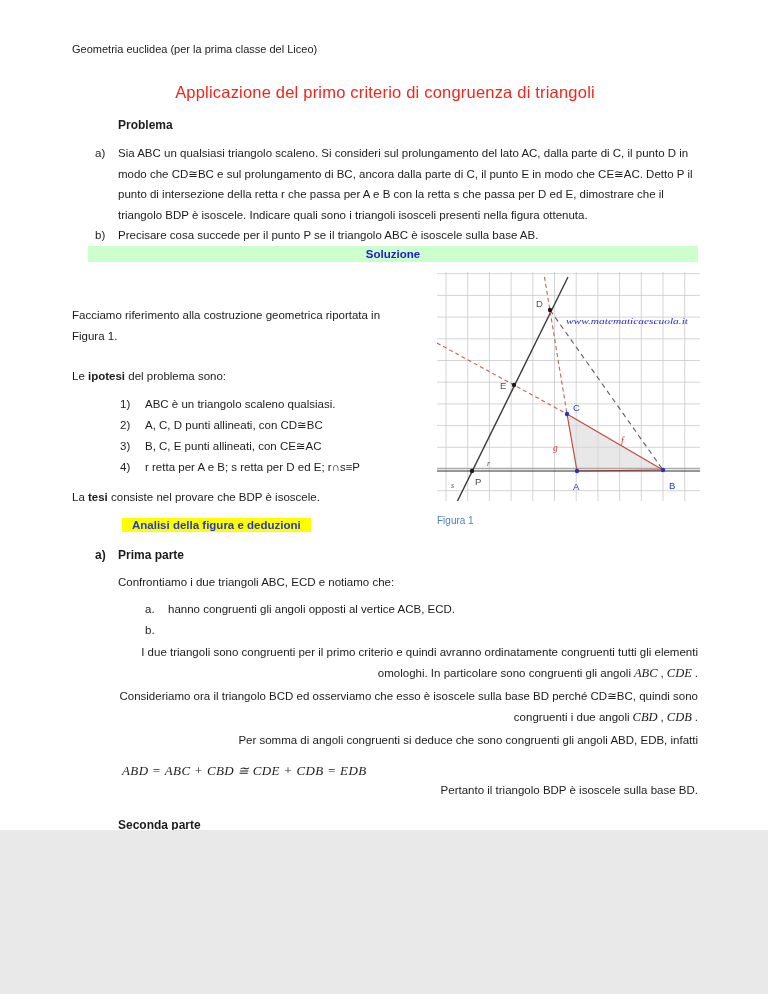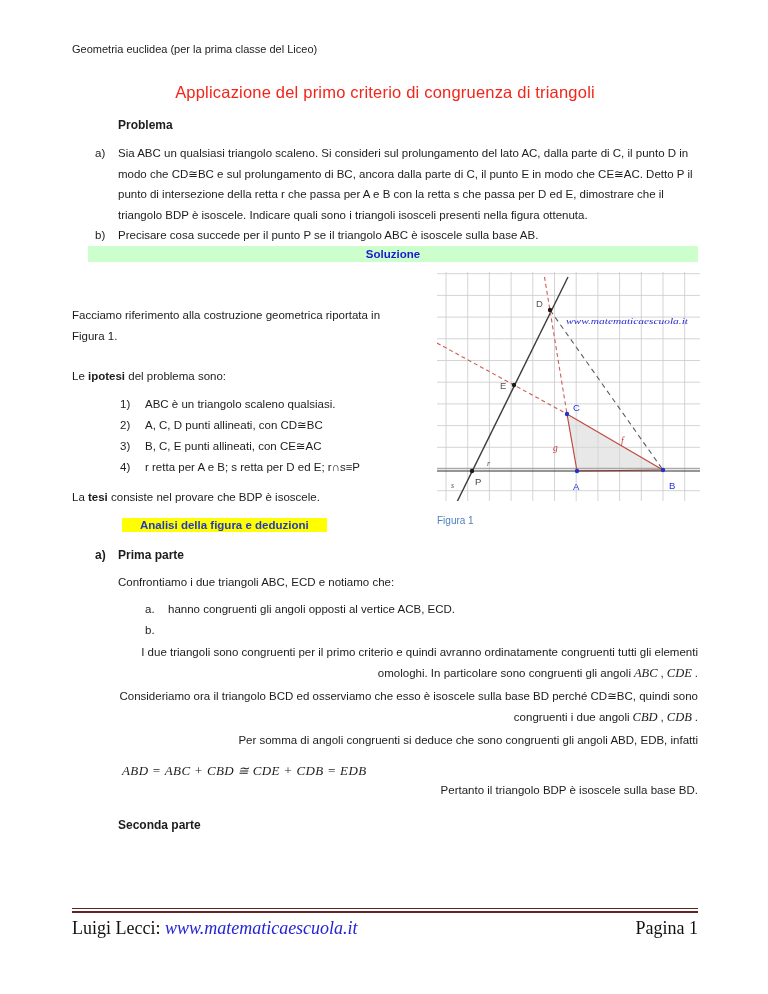--- a/index.html
+++ b/index.html
@@ -1,18 +1,18 @@
 <!DOCTYPE html>
 <html><head>
 <meta charset="utf-8">
 <style>
   * { margin:0; padding:0; box-sizing:border-box; }
   html,body { background:#e9e9e9; }
   .page {
-    position:relative; width:768px; height:994px; background:#ffffff;
+    position:relative; width:768px; height:830px; background:#ffffff;
     font-family:"Liberation Sans", sans-serif; font-size:11.5px; color:#1c1c1c;
     margin:0 auto; overflow:hidden;
   }
   .content { position:absolute; left:72px; right:70px; top:0; }
   .header-line { margin-top:43px; font-size:11px; color:#222; }
   .doc-title { margin-top:28px; text-align:center; font-size:16.5px; letter-spacing:0.2px; }
   .h-problema { margin-top:16px; font-weight:bold; font-size:12px;padding-left:46px; }
   .ab-list { margin-top:11px; }
   .ab-row { display:flex; line-height:20.5px; }
   .ab-row .marker { width:23px; margin-left:23px; flex:none; }
@@ -23,21 +23,21 @@
   .leftcol { width:352px; flex:none; }
   .rightcol { width:263px; flex:none; margin-left:13px; margin-top:-5px; }
   .para { line-height:21px;margin-top:28px; }
   .intro { width:332px; }
   .ipotesi-line { margin-top:19px; line-height:21px; }
   .hyp-list { margin-top:7px; }
   .hyp-row { display:flex; line-height:21px; }
   .hyp-row .marker { width:25px; margin-left:48px; flex:none; }
   .thesis { margin-top:9px; line-height:21px; width:332px; }
   .hl-wrap { margin-top:10px; margin-left:50px; }
-  .highlight { display:inline-block; font-weight:bold; padding:1px 18px; font-size:11.5px; }
+  .highlight { display:inline-block; font-weight:bold; padding:1px 10px; font-size:11.5px; }
   .part-a { display:flex; margin-top:13px; line-height:21px; font-weight:bold; font-size:12px; }
   .part-a .marker { width:23px; margin-left:23px; flex:none; }
   .compare { margin-top:6px; margin-left:46px; width:306px; line-height:21px; }
   .sub-list { margin-top:6px; }
   .sub-row { display:flex; line-height:21px; }
   .sub-row .marker { width:23px; margin-left:73px; flex:none; }
   .bodypara { margin-top:1px; margin-left:46px; line-height:21.5px;text-align:right; }
   .math { font-family:"Liberation Serif", serif; font-style:italic; font-size:12.5px; margin:0 3px; }
   .formula { margin-top:12px; margin-left:50px; font-family:"Liberation Serif", serif;
     font-style:italic; font-size:13px; letter-spacing:0.4px; }

